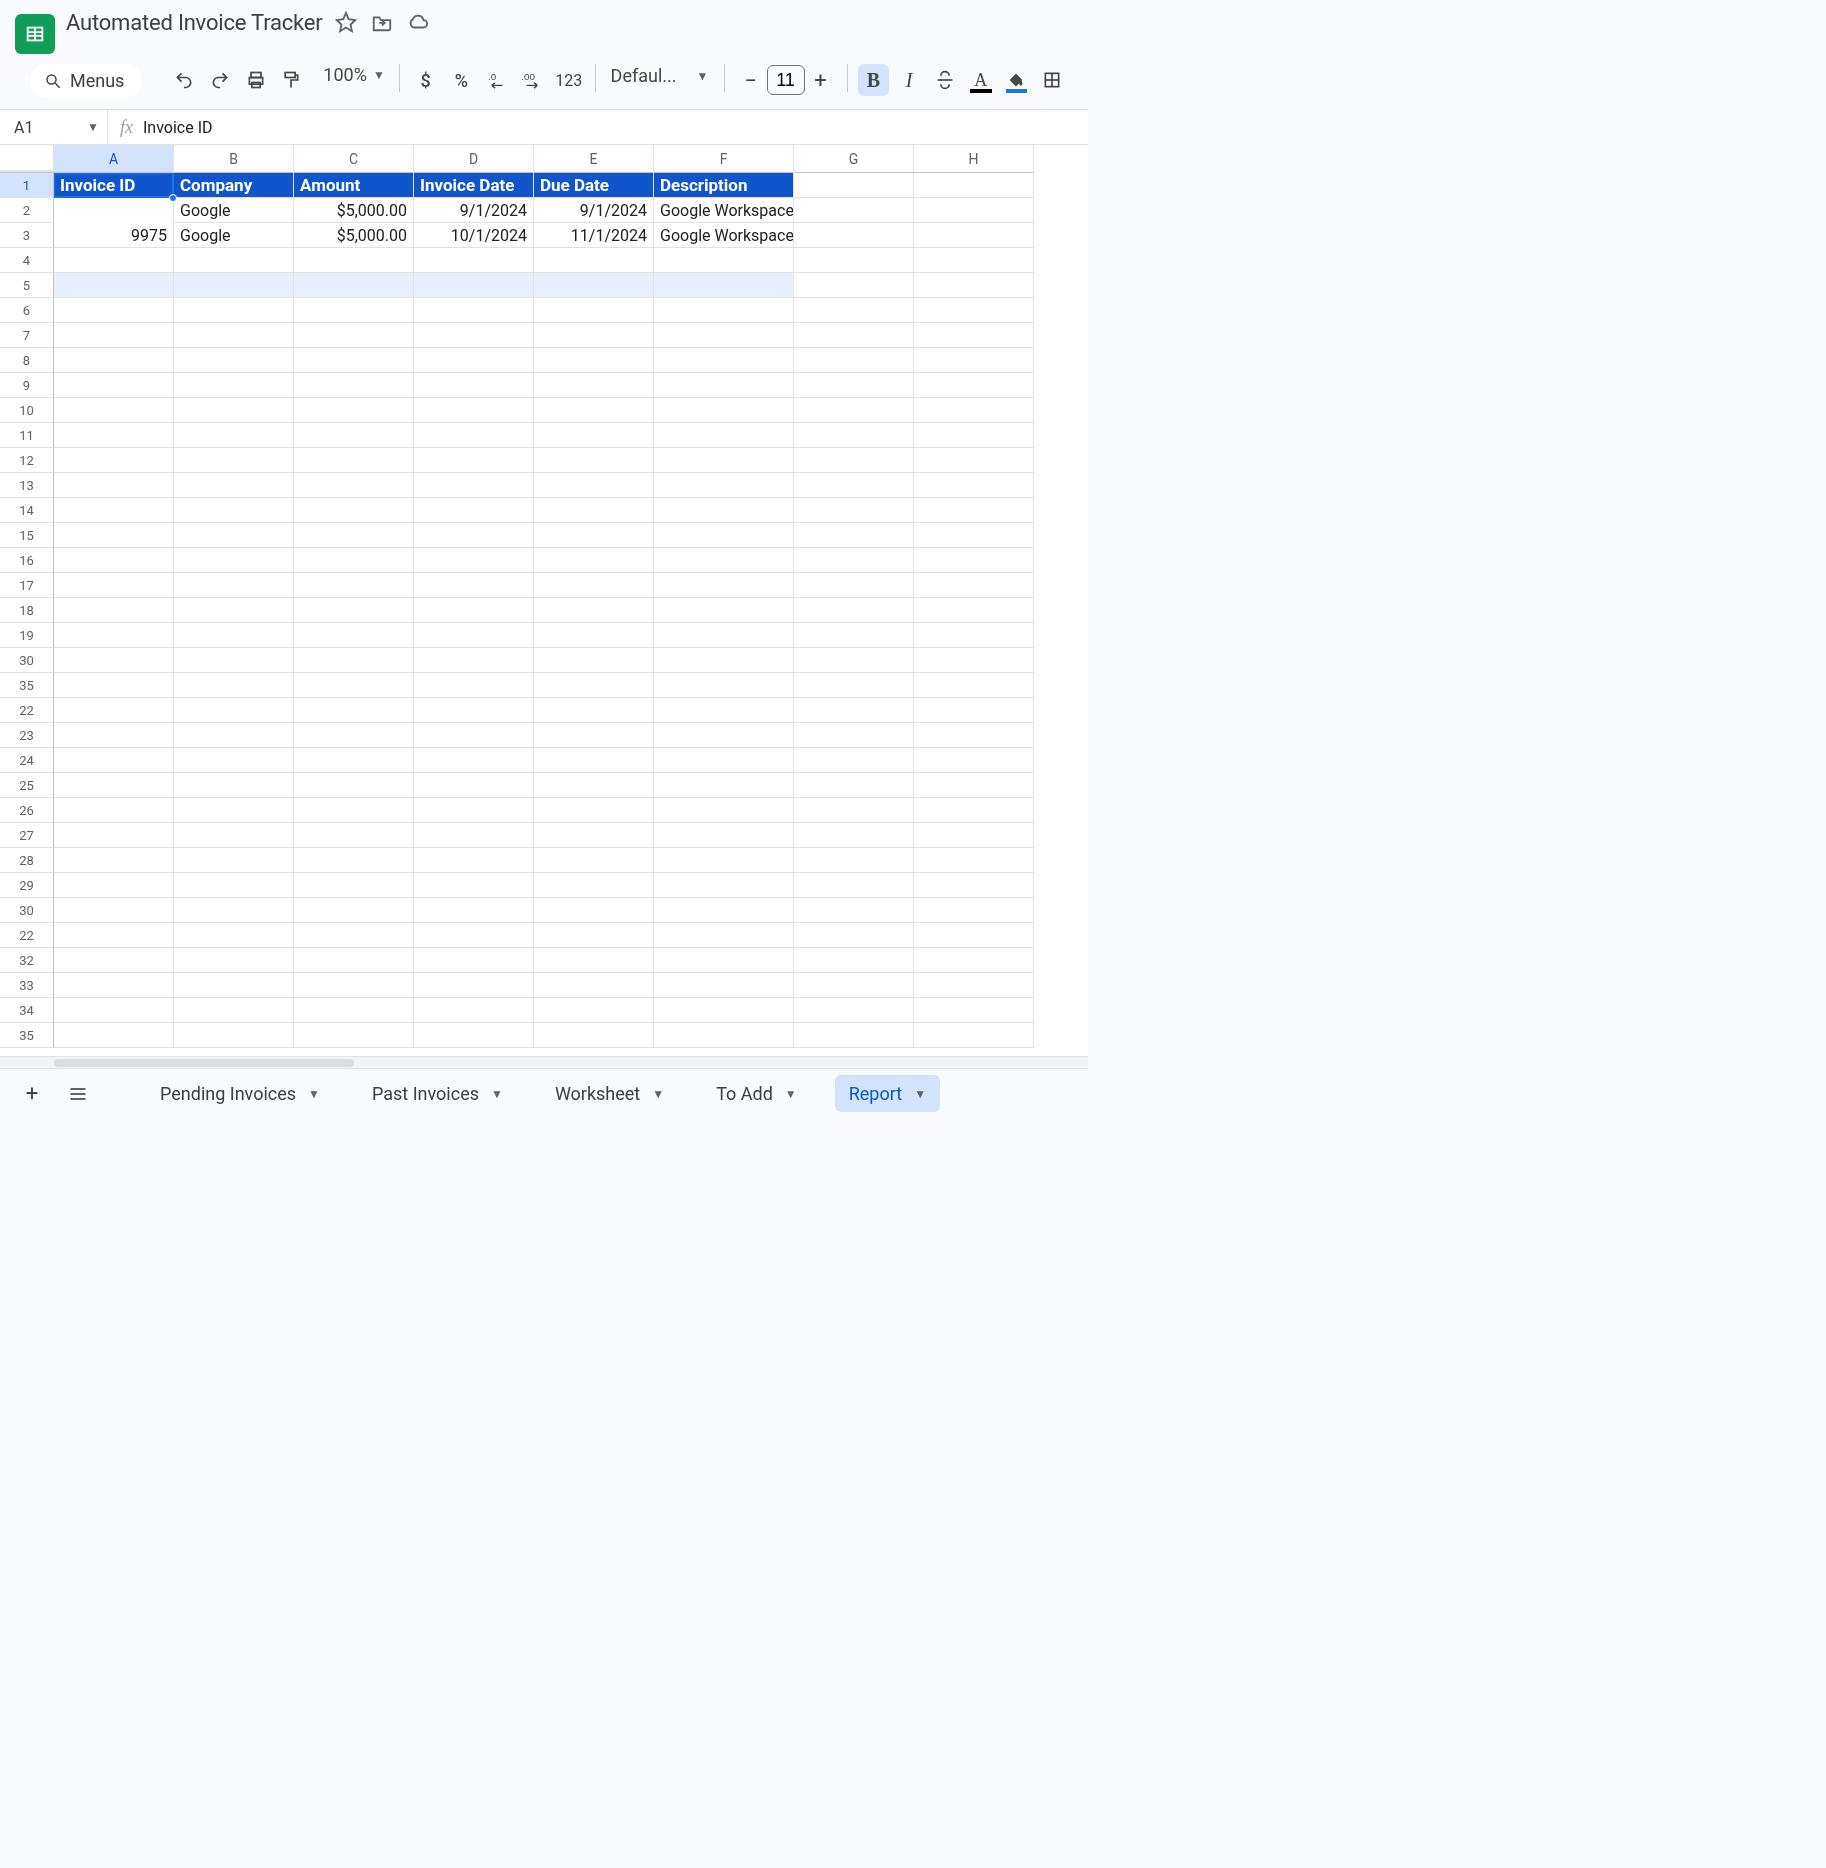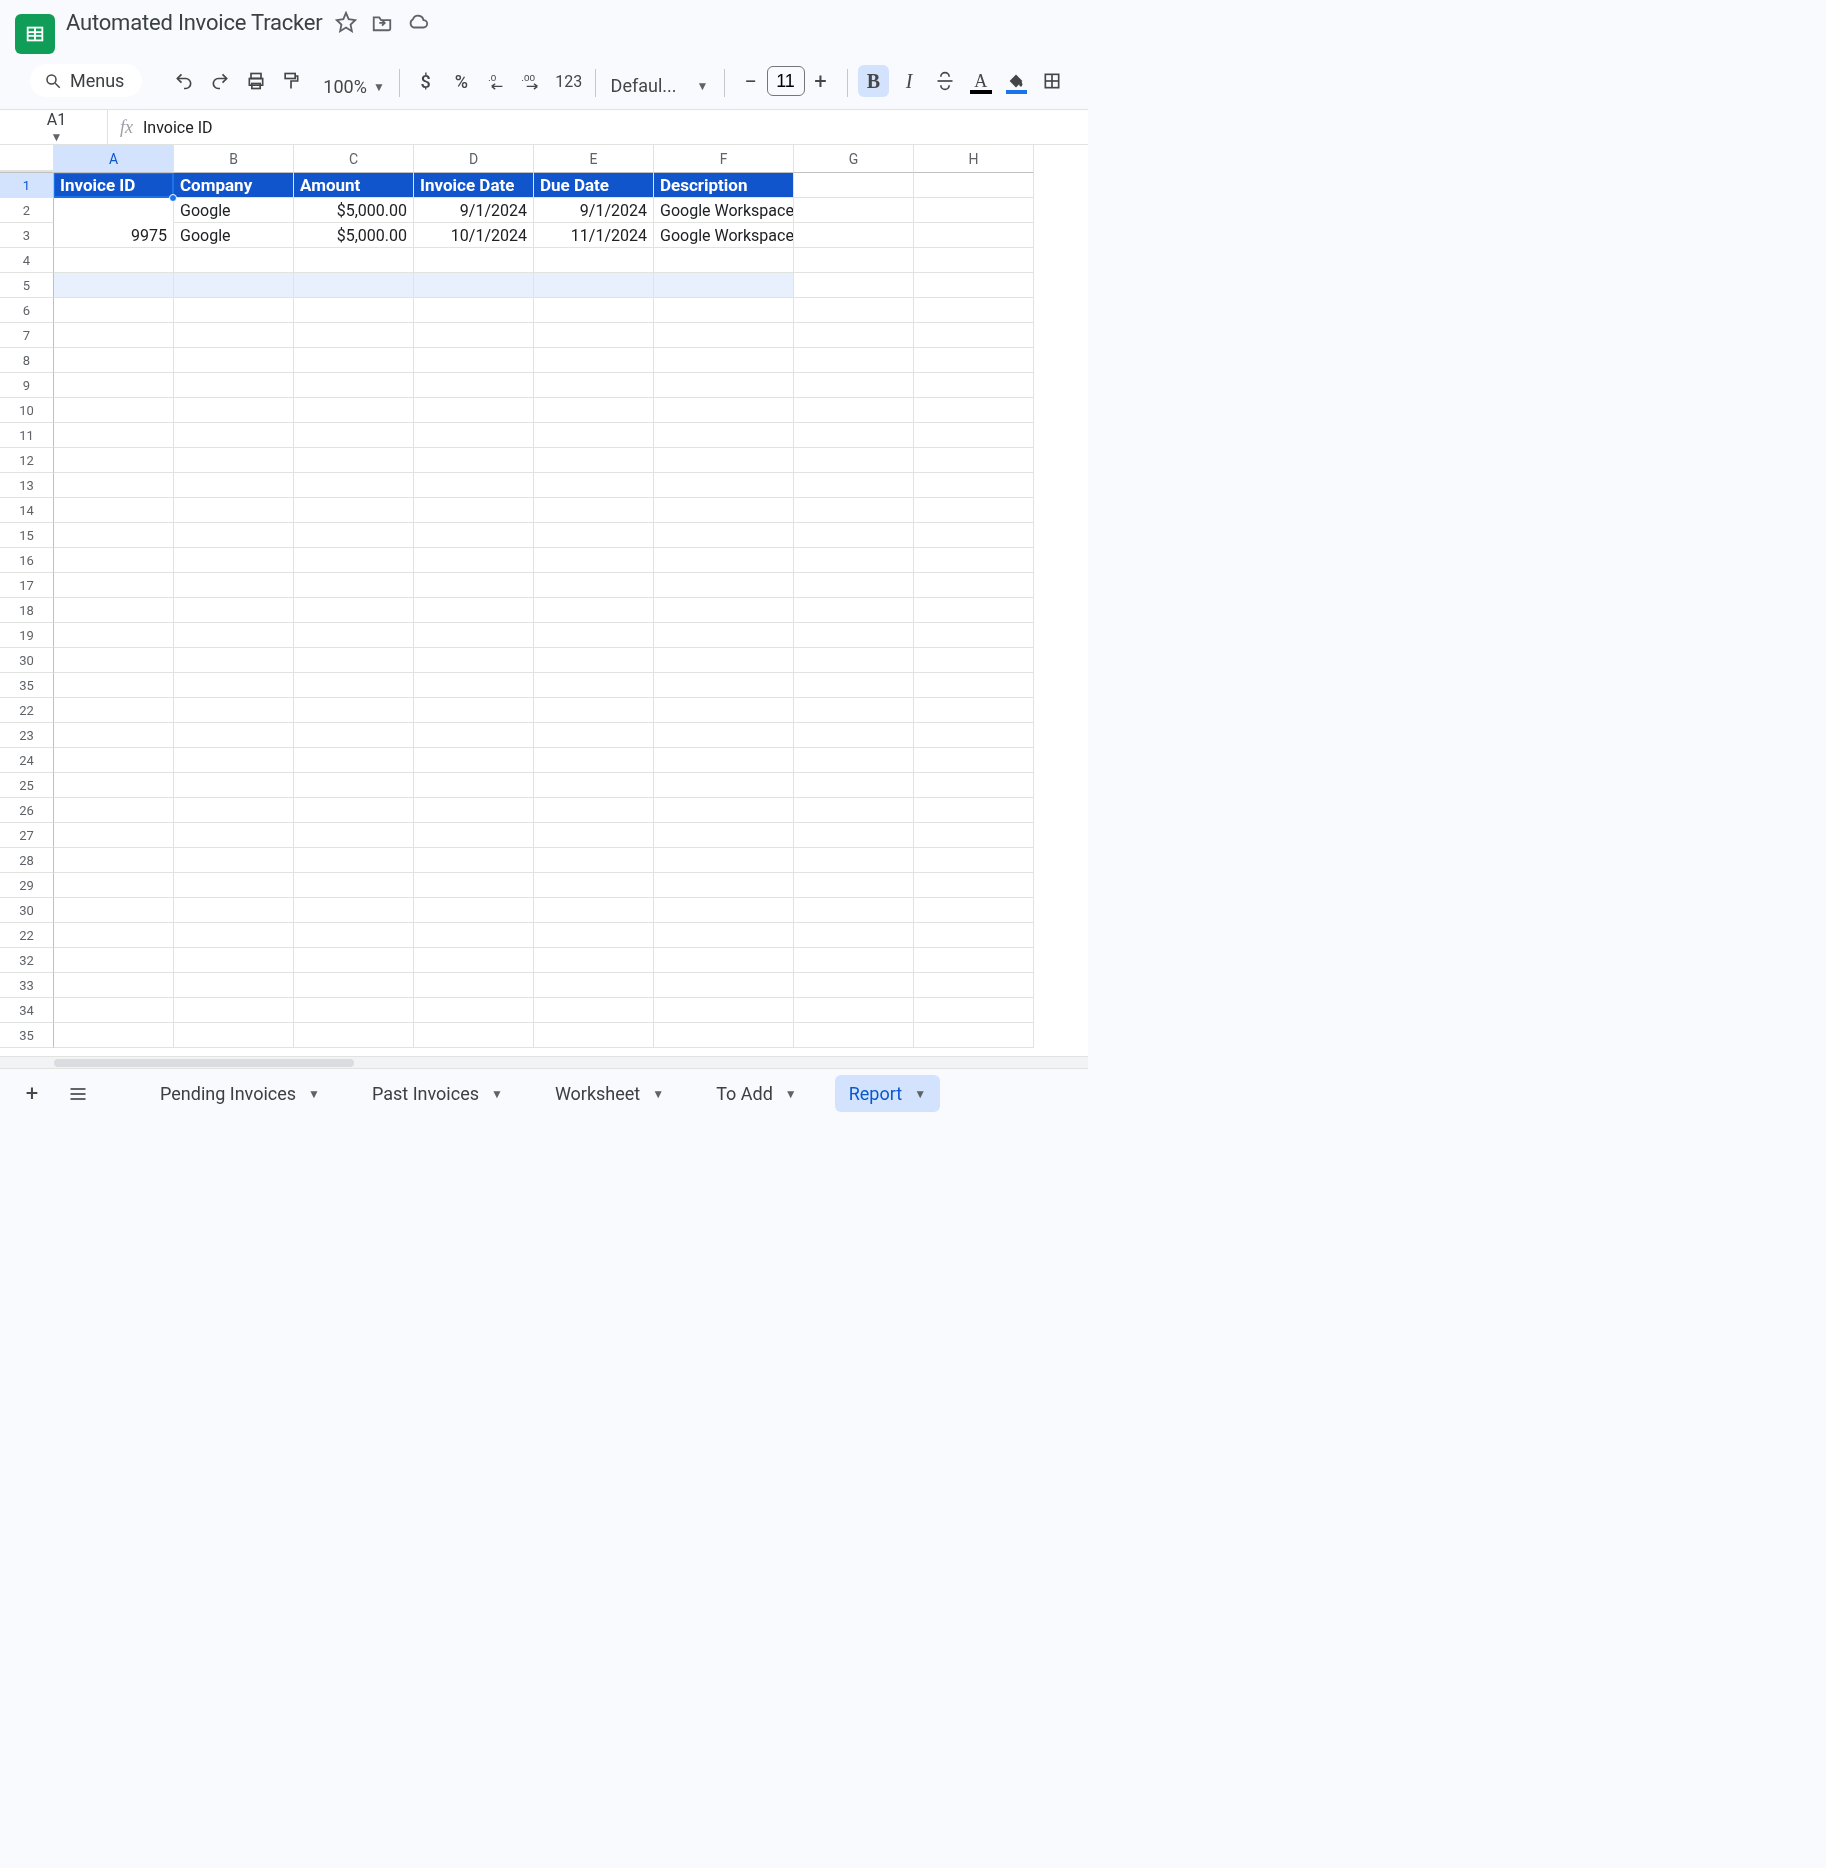--- a/index.html
+++ b/index.html
@@ -23,21 +23,21 @@
   }
   .sheets-logo svg { width:22px; height:22px; }
   .title-area { flex:1; }
   .title-line { display:flex; align-items:center; gap:12px; height:32px; }
   .doc-title { font-size:22px; color:#3c4043; font-weight:400; letter-spacing:-0.2px; }
   .title-icons { display:flex; gap:14px; align-items:center; color:#5f6368; }
   .title-icons span { cursor:pointer; display:inline-flex; }
   .menu-bar { display:flex; gap:2px; margin-top:2px; }
   .menu-item { font-size:18px; color:#202124; padding:4px 12px; border-radius:4px; cursor:pointer; }
   .toolbar-row {
-    display:flex; align-items:flex-end; gap:4px;
+    display:flex; align-items:flex-start; gap:4px;
     padding:10px 20px 12px 30px;
     border-bottom: none;
   }
   .menus-chip {
     display:flex; align-items:center; gap:8px;
     background:#fff; border-radius:24px; padding:6px 18px 6px 14px;
     font-size:18px; color:#3c4043;
   }
   .tool-btn {
     width:32px; height:32px; display:flex; align-items:center; justify-content:center;
@@ -56,21 +56,21 @@
     border:1px solid #747775; border-radius:6px; background:transparent;
   }
   .bold-btn { background:#d3e3fd; border-radius:6px; }
   .fx-row {
     display:flex; align-items:center; height:36px; border-top:1px solid #e1e3e1;
     border-bottom:1px solid #e1e3e1; background:#fff;
   }
   .name-box {
     width:108px; display:flex; align-items:center; justify-content:space-between;
     padding:0 8px 0 14px; border-right:1px solid #e1e3e1; height:100%;
-    font-size:16px; color:#3c4043;flex-direction:column;
+    font-size:16px; color:#3c4043;
   }
   .fx-box { display:flex; align-items:center; gap:10px; padding:0 12px; flex:1; height:100%;}
   .fx-symbol { font-style:italic; color:#9aa0a6; font-family: "Times New Roman", serif; font-size:18px;}
   .fx-value { font-size:16px; color:#202124; }
 
   .grid-wrap { flex:1; display:flex; background:#fff; overflow:hidden;}
   .row-headers { width:54px; flex-shrink:0; }
   .col-headers-row { display:flex; height:28px; }
   .corner { width:54px; height:28px; background:#fff; border-right:1px solid #e1e3e1; border-bottom:1px solid #c0c0c0; box-shadow: inset 0 -2px 0 #e1e3e1;}
   .col-header {

